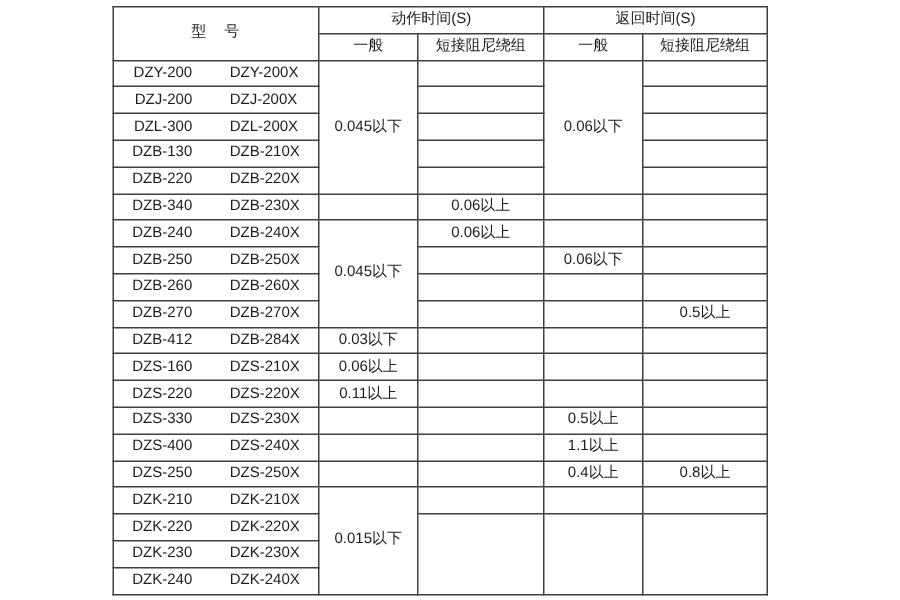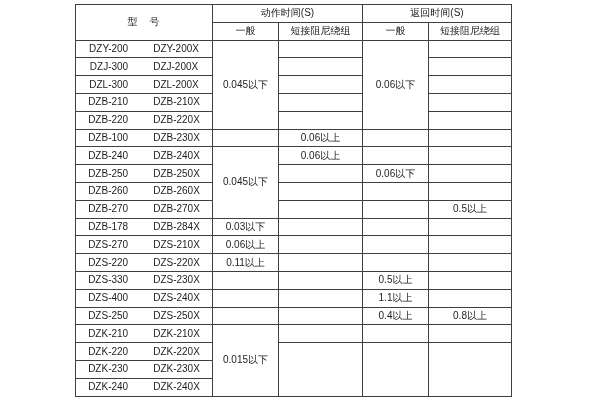--- a/index.html
+++ b/index.html
@@ -64,61 +64,61 @@
             </div>
           </td>
         <td rowspan="5">0.045以下</td>
         <td></td>
         <td rowspan="5">0.06以下</td>
         <td></td>
       </tr>
       <tr>
         <td>
             <div class="model-wrap">
-              <span>DZJ-300</span>
+              <span>DZJ-200</span>
               <span>DZJ-200X</span>
             </div>
           </td>
         <td></td>
         <td></td>
       </tr>
       <tr>
         <td>
             <div class="model-wrap">
               <span>DZL-300</span>
               <span>DZL-200X</span>
             </div>
           </td>
         <td></td>
         <td></td>
       </tr>
       <tr>
         <td>
             <div class="model-wrap">
-              <span>DZB-210</span>
+              <span>DZB-130</span>
               <span>DZB-210X</span>
             </div>
           </td>
         <td></td>
         <td></td>
       </tr>
       <tr>
         <td>
             <div class="model-wrap">
               <span>DZB-220</span>
               <span>DZB-220X</span>
             </div>
           </td>
         <td></td>
         <td></td>
       </tr>
       <tr>
         <td>
             <div class="model-wrap">
-              <span>DZB-100</span>
+              <span>DZB-340</span>
               <span>DZB-230X</span>
             </div>
           </td>
         <td></td>
         <td>0.06以上</td>
         <td></td>
         <td></td>
       </tr>
       <tr>
         <td>
@@ -161,33 +161,33 @@
               <span>DZB-270X</span>
             </div>
           </td>
         <td></td>
         <td></td>
         <td>0.5以上</td>
       </tr>
       <tr>
         <td>
             <div class="model-wrap">
-              <span>DZB-178</span>
+              <span>DZB-412</span>
               <span>DZB-284X</span>
             </div>
           </td>
         <td>0.03以下</td>
         <td></td>
         <td></td>
         <td></td>
       </tr>
       <tr>
         <td>
             <div class="model-wrap">
-              <span>DZS-270</span>
+              <span>DZS-160</span>
               <span>DZS-210X</span>
             </div>
           </td>
         <td>0.06以上</td>
         <td></td>
         <td></td>
         <td></td>
       </tr>
       <tr>
         <td>

